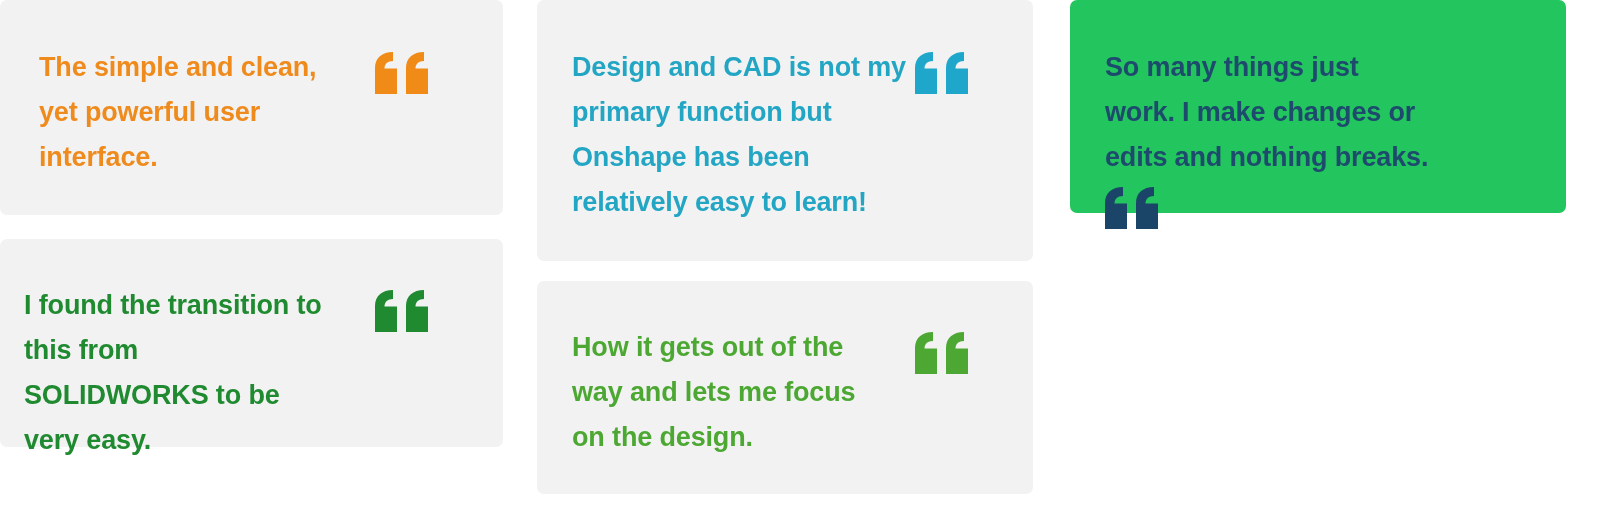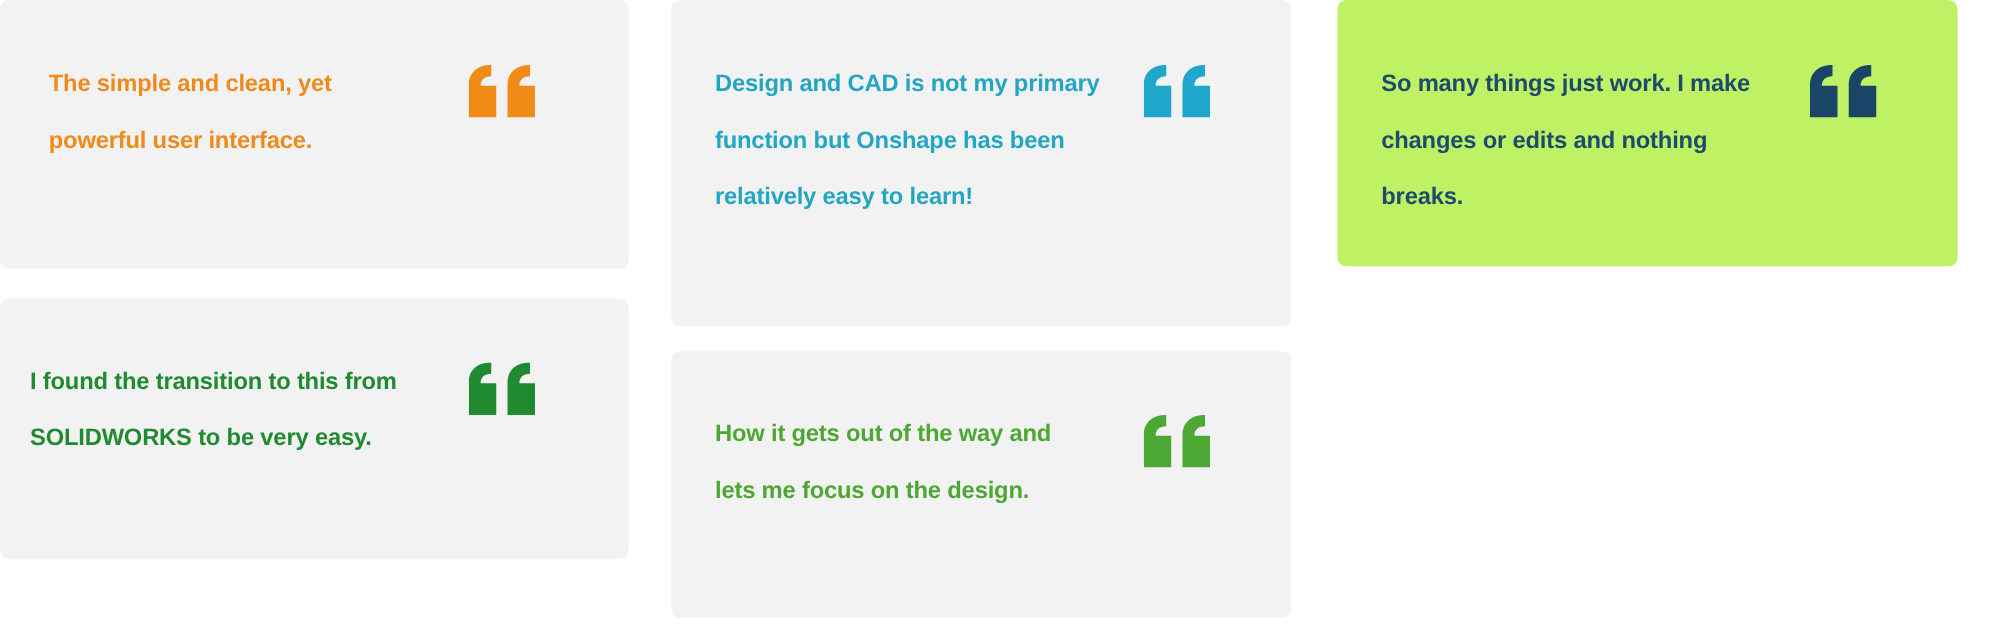--- a/index.html
+++ b/index.html
@@ -28,21 +28,21 @@
     background: #f2f2f2;
     border-radius: 7px;
     display: flex;
     flex-direction: row;
     align-items: flex-start;
     justify-content: space-between;
   }
 
   .quote-text {
     font-weight: 700;
-    font-size: 19px;
+    font-size: 27px;
     line-height: 45px;
     letter-spacing: -0.15px;
     white-space: pre-line;
     margin: 0;
     padding: 0;
   }
 
   .quote-mark {
     flex: 0 0 auto;
     display: block;
@@ -111,21 +111,21 @@
   <div class="card card-c2r2" style="background: rgb(242, 242, 242);">
     <p class="quote-text" style="color: rgb(76, 168, 50);">How it gets out of the way and lets me focus on the design.</p>
     <span class="quote-mark">
       <svg width="56" height="42" viewBox="0 0 56 42" aria-hidden="true">
         <path d="M0 42 V16 C0 6 7 0 18 0 V9 C12.5 9 9.5 12 9.5 16.5 H22 V42 Z" fill="#4ca832"></path>
         <path d="M31 42 V16 C31 6 38 0 49 0 V9 C43.5 9 40.5 12 40.5 16.5 H53 V42 Z" fill="#4ca832"></path>
       </svg>
     </span>
   </div>
 
-  <div class="card card-c3r1" style="background: #bef264;">
+  <div class="card card-c3r1" style="background: #22c55e; flex-direction: column;">
     <p class="quote-text" style="color: rgb(29, 74, 109);">So many things just work. I make changes or edits and nothing breaks.</p>
     <span class="quote-mark">
       <svg width="56" height="42" viewBox="0 0 56 42" aria-hidden="true">
         <path d="M0 42 V16 C0 6 7 0 18 0 V9 C12.5 9 9.5 12 9.5 16.5 H22 V42 Z" fill="#1b4568"></path>
         <path d="M31 42 V16 C31 6 38 0 49 0 V9 C43.5 9 40.5 12 40.5 16.5 H53 V42 Z" fill="#1b4568"></path>
       </svg>
     </span>
   </div>
 
 </div>

